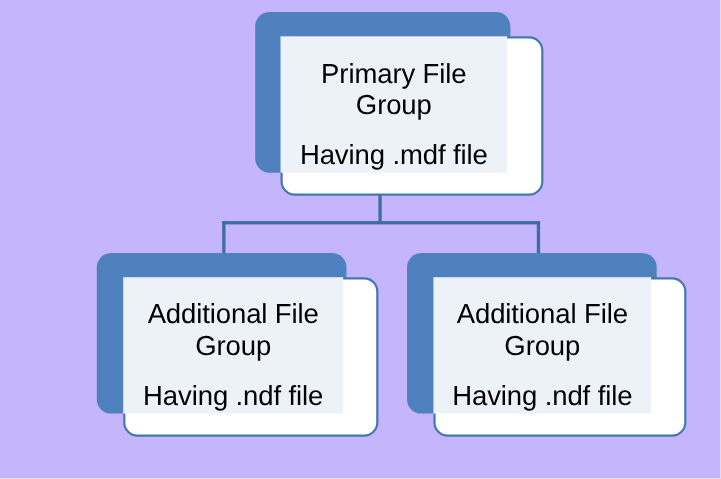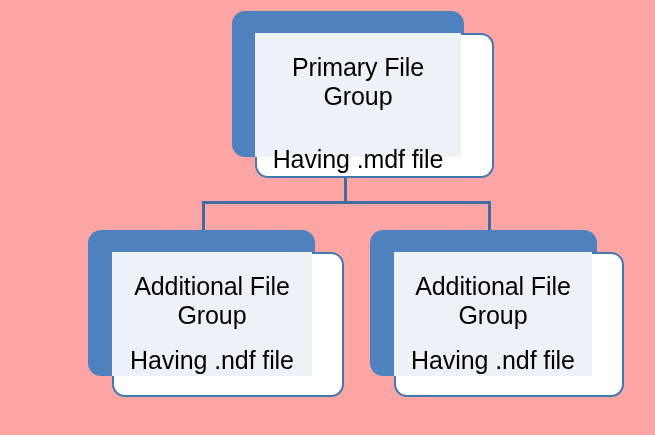--- a/index.html
+++ b/index.html
@@ -8,21 +8,21 @@
     padding: 0;
     background: #ffffff;
   }
   body {
     font-family: "Liberation Sans", sans-serif;
   }
   #canvas {
     position: relative;
     width: 655px;
     height: 435px;
-    background: #fca5a5;
+    background: #c4b5fd;
     overflow: hidden;
   }
 
   
   .conn {
     position: absolute;
     background: #3E6DA3;
   }
   .conn-stem {
     left: 344px;
@@ -98,21 +98,21 @@
     text-align: center;
     letter-spacing: -0.1px;
   }
 
   
   #node-primary { left: 232px; top: 11px; width: 262px; height: 167px; }
   #node-primary .shadow { width: 232px; height: 146px; }
   #node-primary .card  { left: 23px; top: 22px; width: 239px; height: 145px; }
   #node-primary .fill  { left: 23px; top: 22px; width: 206px; height: 124px; }
   #node-primary .textwrap { left: 23px; top: 22px; width: 206px; height: 145px; padding-top: 20px; }
-  #node-primary .subtitle { margin-top: 34px; }
+  #node-primary .subtitle { margin-top: 16px; }
 
   
   #node-left { left: 88px; top: 230px; width: 256px; height: 167px; }
   #node-left .shadow { width: 227px; height: 146px; }
   #node-left .card  { left: 24px; top: 22px; width: 232px; height: 145px; }
   #node-left .fill  { left: 24px; top: 22px; width: 200px; height: 124px; }
   #node-left .textwrap { left: 24px; top: 22px; width: 200px; height: 145px; padding-top: 20px; }
   #node-left .subtitle { margin-top: 16px; }
 
   

